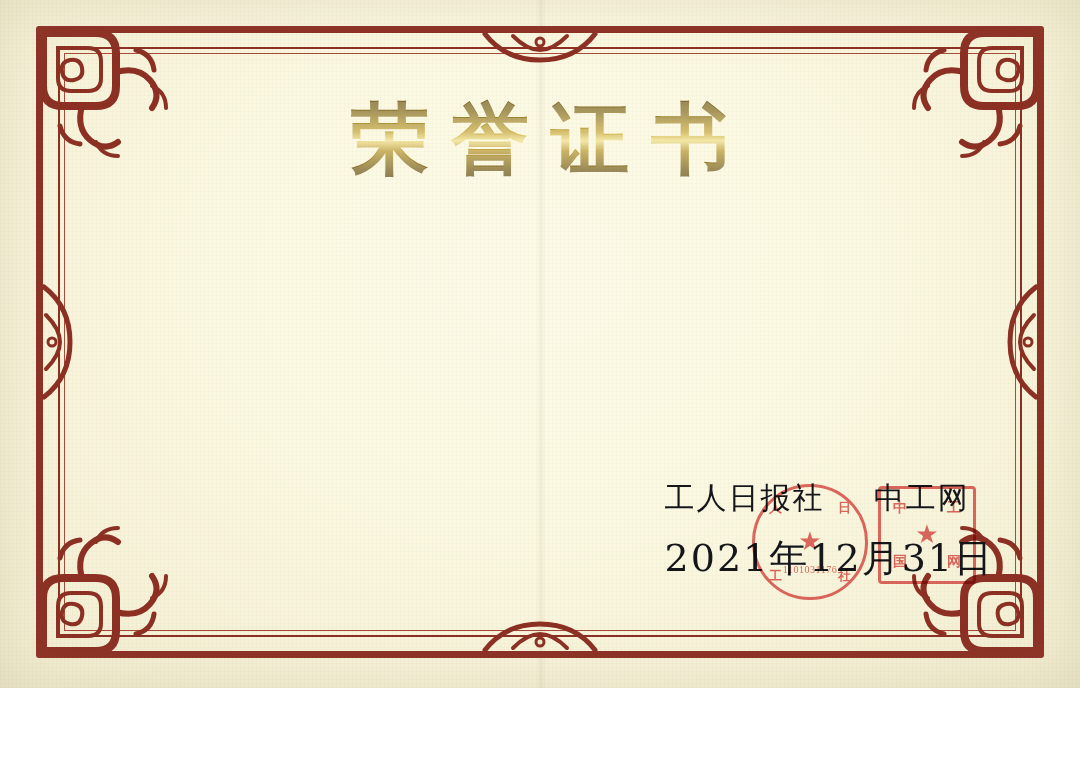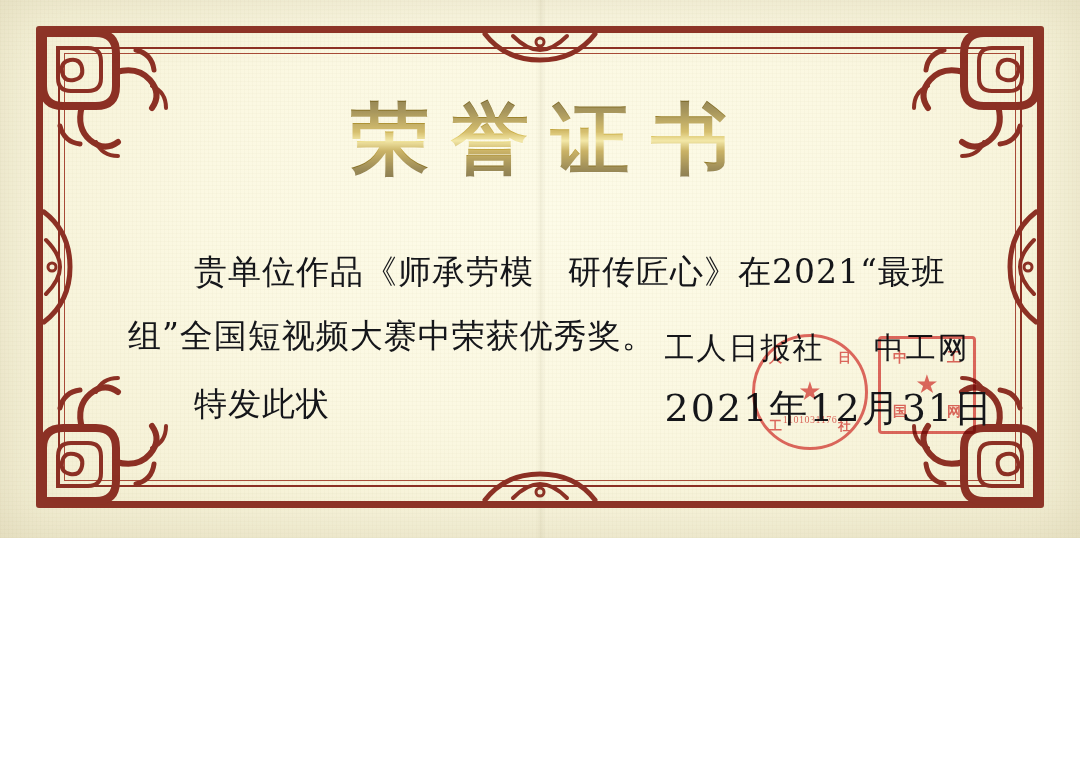--- a/index.html
+++ b/index.html
@@ -10,21 +10,21 @@
   body {
     width: 1080px;
     height: 764px;
     font-family: "Liberation Serif", serif;
     overflow: hidden;
   }
 
   .certificate {
     position: relative;
     width: 1080px;
-    height: 538px;
+    height: 688px;
     background:
       radial-gradient(ellipse at 50% 40%, #fdfbe8 0%, #fbf8e2 45%, #f6f2d8 75%, #f1ecd0 100%);
     box-sizing: border-box;
     overflow: hidden;
   }
 
   
   .paper-texture {
     position: absolute;
     inset: 0;
@@ -330,24 +330,20 @@
         <path d="M8 20 q26 20 26 55 q0 35 -26 55"></path>
         <path d="M10 48 q14 14 14 27 q0 13 -14 27" stroke-width="4"></path>
         <circle cx="16" cy="75" r="4" stroke-width="3"></circle>
       </g>
     </svg>
   </div>
 
   <div class="content">
     <div class="title">荣誉证书</div>
 
-    <div class="body-text">
-      <div class="para">贵单位作品《师承劳模　研传匠心》在2021“最班组”全国短视频大赛中荣获优秀奖。</div>
-      <div class="para para-2">特发此状</div>
-    </div>
   </div>
 
   <div class="sign-block">
     <div class="signer">
       <span>工人日报社</span>
       <span style="display:inline-block;width:26px;"></span>
       <span>中工网</span>
     </div>
     <div class="sign-date">2021年12月31日</div>
   </div>

